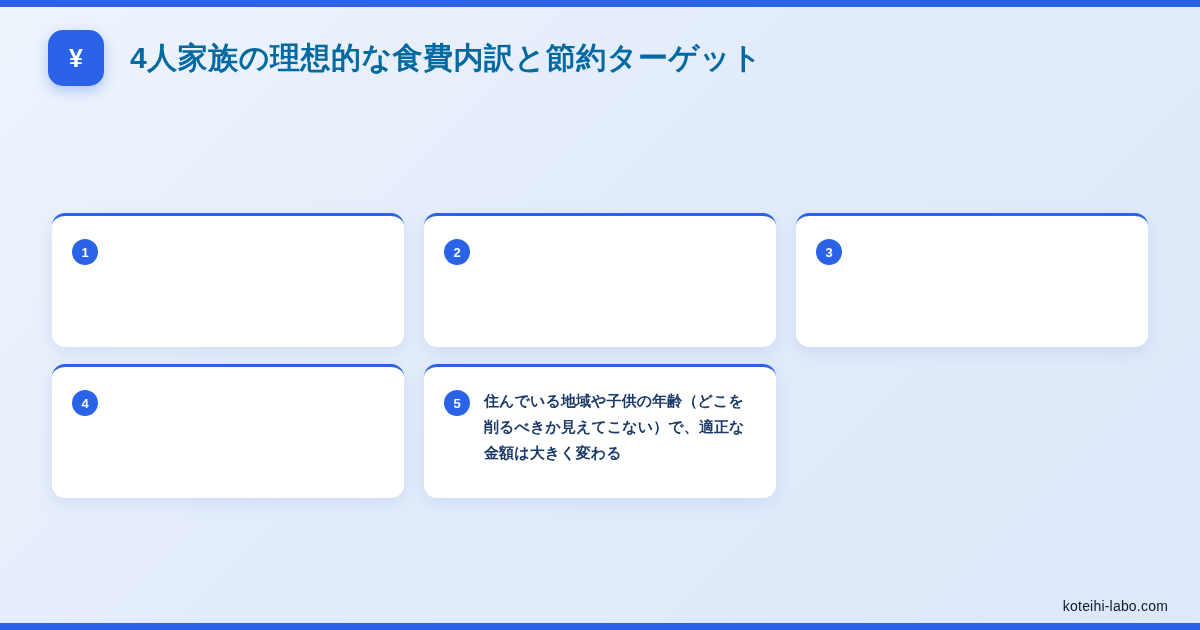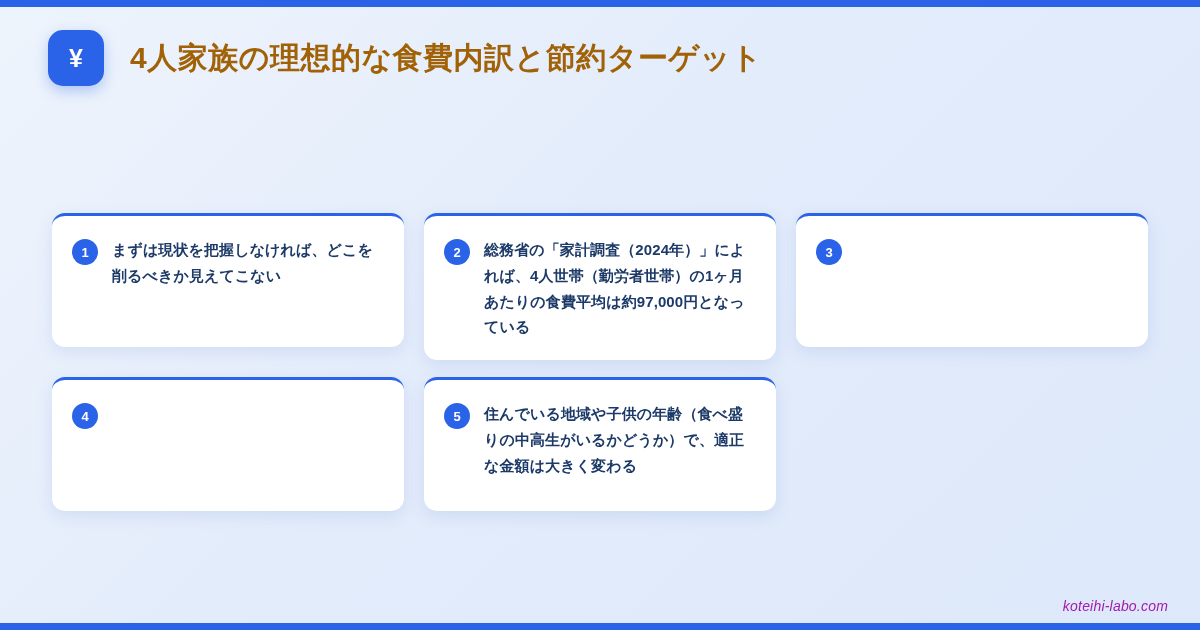--- a/index.html
+++ b/index.html
@@ -47,21 +47,21 @@
     align-items:center;
     justify-content:center;
     box-shadow:0 5px 14px rgba(42,98,232,0.32);
     flex:none;
     letter-spacing:0;
   }
 
   .page-title {
     font-size:30px;
     font-weight:bold;
-    color:#a16207;
+    color:#0369a1;
     letter-spacing:0.5px;
     line-height:1.2;
     white-space:nowrap;
   }
 
   
   .grid {
     position:absolute;
     top:213px;
     left:52px;
@@ -107,57 +107,54 @@
     color:#1c3a68;
     letter-spacing:0.1px;
   }
 
   
   .watermark {
     position:absolute;
     right:32px;
     bottom:16px;
     font-size:14px;
-    color:#a21caf;
+    color:#0f172a;
     letter-spacing:0.2px;
-    font-style:italic;
   }
 </style>
 </head>
 <body>
 
 <div class="edge-bar top"></div>
 
 <div class="header">
   <div class="brand-icon">¥</div>
   <h1 class="page-title">4人家族の理想的な食費内訳と節約ターゲット</h1>
 </div>
 
 <div class="grid">
 
   <div class="card">
     <div class="badge">1</div>
-    <div class="card-text">まずは現状を把握しなければ、どこを削るべきか見えてこない</div>
   </div>
 
   <div class="card">
     <div class="badge">2</div>
-    <div class="card-text">総務省の「家計調査（2024年）」によれば、4人世帯（勤労者世帯）の1ヶ月あたりの食費平均は約97,000円となっている</div>
   </div>
 
   <div class="card">
     <div class="badge">3</div>
   </div>
 
   <div class="card">
     <div class="badge">4</div>
   </div>
 
   <div class="card">
     <div class="badge">5</div>
-    <div class="card-text">住んでいる地域や子供の年齢（食べ盛りの中高生がいるかどうか）で、適正な金額は大きく変わる</div>
+    <div class="card-text">住んでいる地域や子供の年齢（どこを削るべきか見えてこない）で、適正な金額は大きく変わる</div>
   </div>
 
 </div>
 
 <div class="watermark">koteihi-labo.com</div>
 
 <div class="edge-bar bottom"></div>
 
 </body></html>

